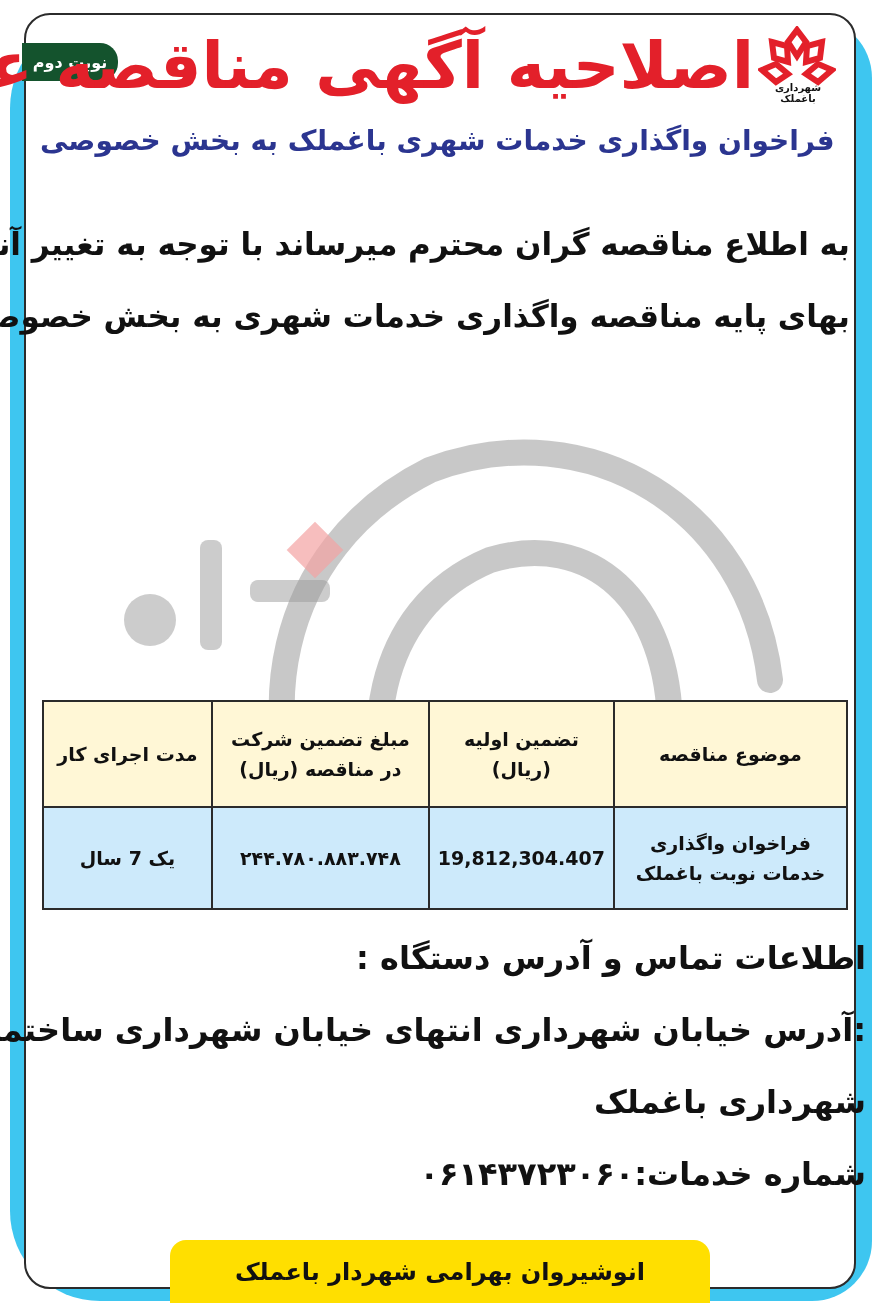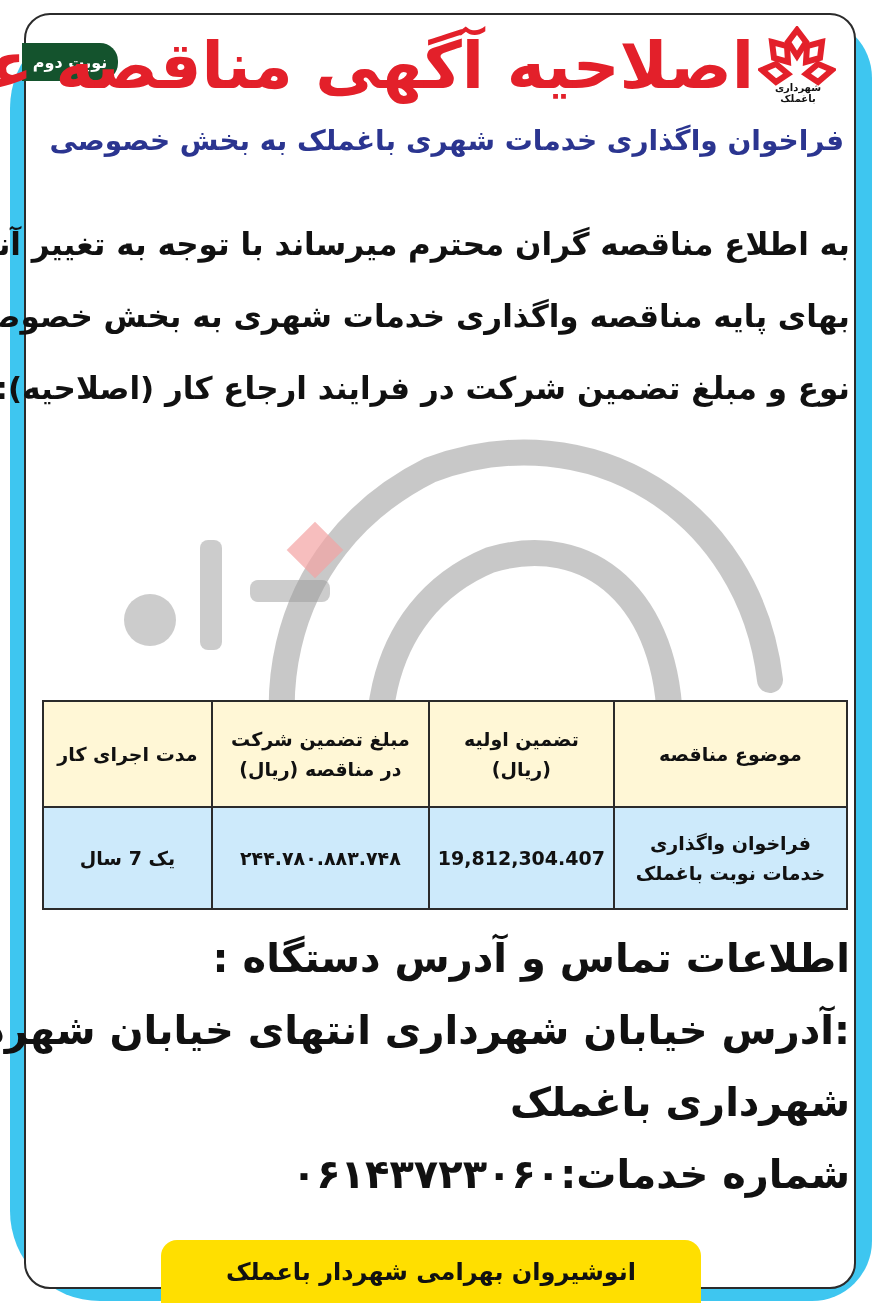--- a/index.html
+++ b/index.html
@@ -33,47 +33,47 @@
   .logo-caption {
     position:absolute; left:760px; top:82px; width:76px; text-align:center;
     font-size:10px; font-weight:bold; color:#111; direction:rtl;
   }
   .title {
     position:absolute; left:128px; top:30px; width:626px; text-align:center;
     color:#e3202a; font-size:65px; font-weight:bold; direction:rtl; line-height:72px;
     white-space:nowrap;
   }
   .subtitle {
-    position:absolute; left:40px; top:124px; width:804px; text-align:right;
+    position:absolute; left:40px; top:124px; width:804px; text-align:left;
     color:#2b3590; font-size:28px; font-weight:bold; direction:rtl; white-space:nowrap;
   }
   .body-text {
     position:absolute; left:40px; top:208px; width:810px;
     direction:rtl; text-align:right; color:#111;
     font-size:31px; font-weight:bold; line-height:72px;
   }
   .body-text .line { display:block; white-space:nowrap; }
   table.tender {
     position:absolute; left:42px; top:700px; width:806px;
     border-collapse:collapse; direction:rtl; font-weight:bold; color:#111;
   }
   table.tender th, table.tender td {
     border:2px solid #2b2b2b; text-align:center; vertical-align:middle;
     font-size:19px; line-height:30px; padding:4px 6px;
   }
   table.tender th { background:#fff7d6; height:96px; font-weight:bold; }
   table.tender td { background:#cdeafb; height:92px; }
   .contact {
-    position:absolute; left:40px; top:922px; width:810px;
+    position:absolute; left:56px; top:922px; width:810px;
     direction:rtl; text-align:right; color:#111;
-    font-size:40px; font-weight:bold; line-height:72px;
+    font-size:32px; font-weight:bold; line-height:72px;
   }
   .contact .line { display:block; white-space:nowrap; }
   .signature {
-    position:absolute; left:161px; top:1240px; width:540px; height:63px;
+    position:absolute; left:170px; top:1240px; width:540px; height:63px;
     background:#ffdf00; border-radius:16px 16px 0 0;
     display:flex; align-items:center; justify-content:center;
     direction:rtl; font-size:24px; font-weight:bold; color:#111;
   }
 </style>
 </head>
 <body>
 
 <div class="cyan-bg"></div>
 <div class="card"></div>
@@ -104,21 +104,20 @@
   </g>
 </svg>
 <div class="logo-caption">شهرداری باغملک</div>
 
 <div class="title">اصلاحیه آگهی مناقصه عمومی</div>
 <div class="subtitle">فراخوان واگذاری خدمات شهری باغملک به بخش خصوصی</div>
 
 <div class="body-text">
   <span class="line">به اطلاع مناقصه گران محترم میرساند با توجه به تغییر آنالیز</span>
   <span class="line">بهای پایه مناقصه واگذاری خدمات شهری به بخش خصوصی</span>
-  <span class="line">نوع و مبلغ تضمین شرکت در فرایند ارجاع کار (اصلاحیه):</span>
 </div>
 
 <table class="tender">
   <thead>
     <tr>
       <th style="width:29%">موضوع مناقصه</th>
       <th style="width:23%">تضمین اولیه (ریال)</th>
       <th style="width:27%">مبلغ تضمین شرکت در مناقصه (ریال)</th>
       <th style="width:21%">مدت اجرای کار</th>
     </tr>

